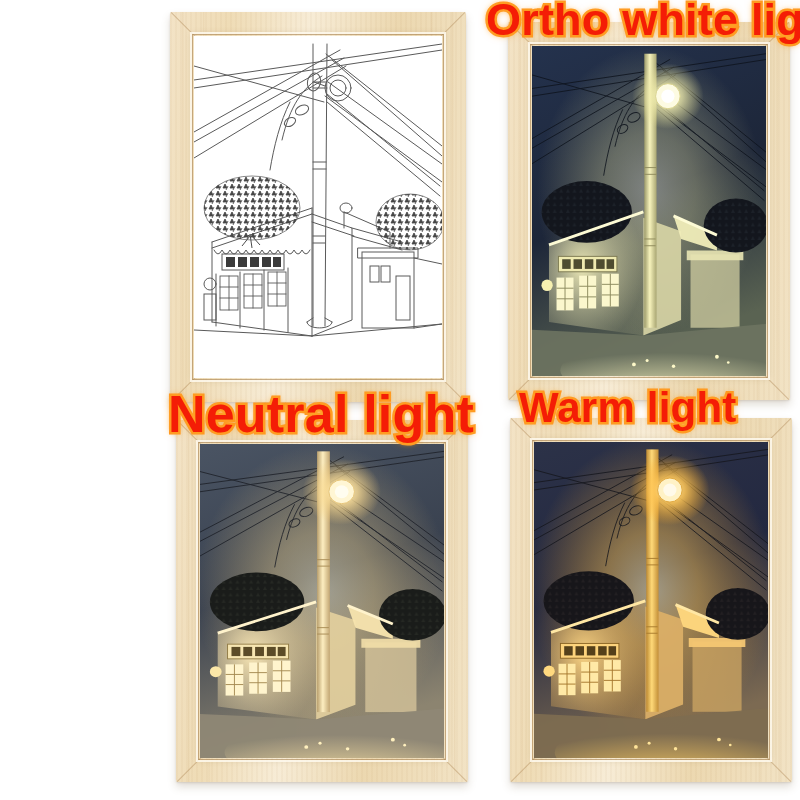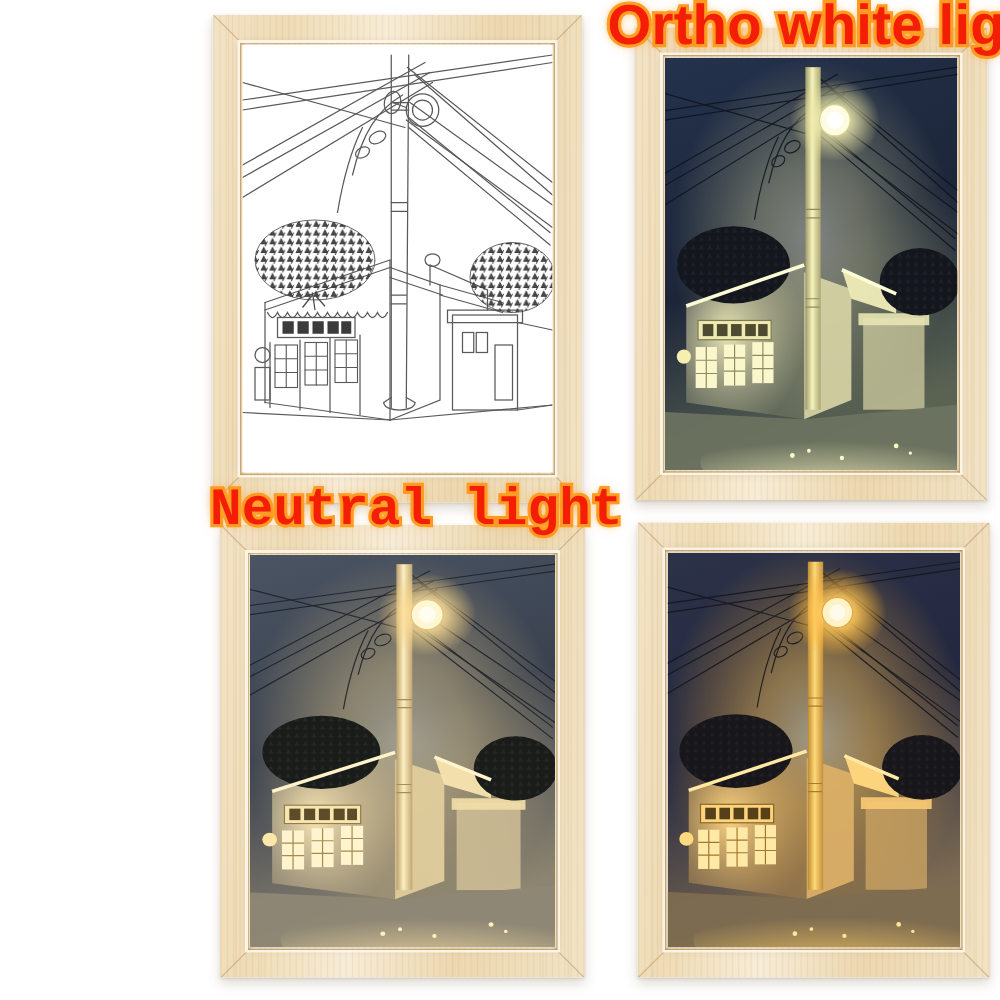--- a/index.html
+++ b/index.html
@@ -78,21 +78,21 @@
     white-space:nowrap;
     -webkit-text-stroke:5px #ff9a22;
     paint-order:stroke fill;
     text-shadow:
       0 0 2px #ff8c00,
       0 0 5px #ffb347,
       0 0 9px rgba(255,140,0,.55);
     pointer-events:none;
   }
   #cap-ortho   {left:486px; top:-6px;   font-size:45px;}
-  #cap-neutral {left:168px; top:384px;  font-size:42px;font-family:Liberation Mono, monospace;}
+  #cap-neutral {left:168px; top:384px;  font-size:52px;}
   #cap-warm    {left:519px; top:384px;  font-size:42px;}
 </style>
 </head>
 <body>
 
 <div id="board">
 
   <div class="panel" id="panel-lineart">
     <div class="frame">
       <span class="grain"></span>
@@ -544,14 +544,15 @@
         <g fill="#ffe49a">
           <circle cx="108" cy="330" r="2"></circle>
             <circle cx="122" cy="326" r="1.6"></circle>
           <circle cx="150" cy="332" r="1.8"></circle>
             <circle cx="196" cy="322" r="2"></circle>
           <circle cx="208" cy="328" r="1.4"></circle>
         </g>
       </svg>
     </div>
   </div>
+  <div class="caption" id="cap-warm">Warm light</div>
 
 </div>
 
 </body></html>

